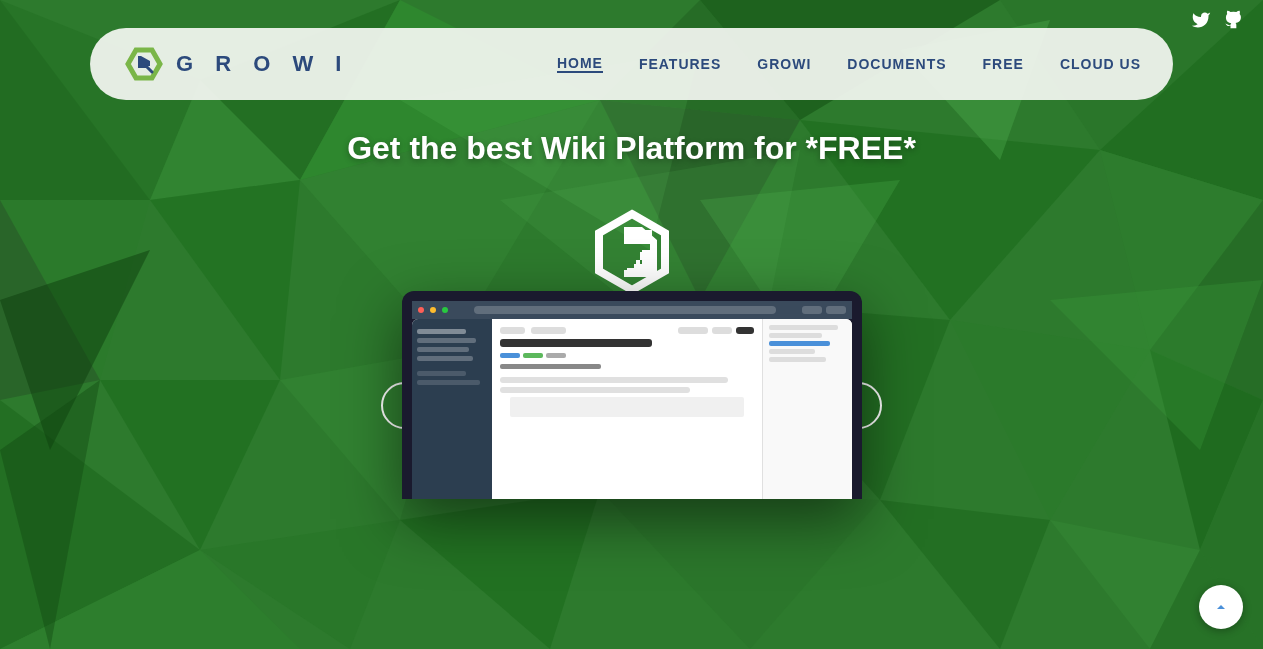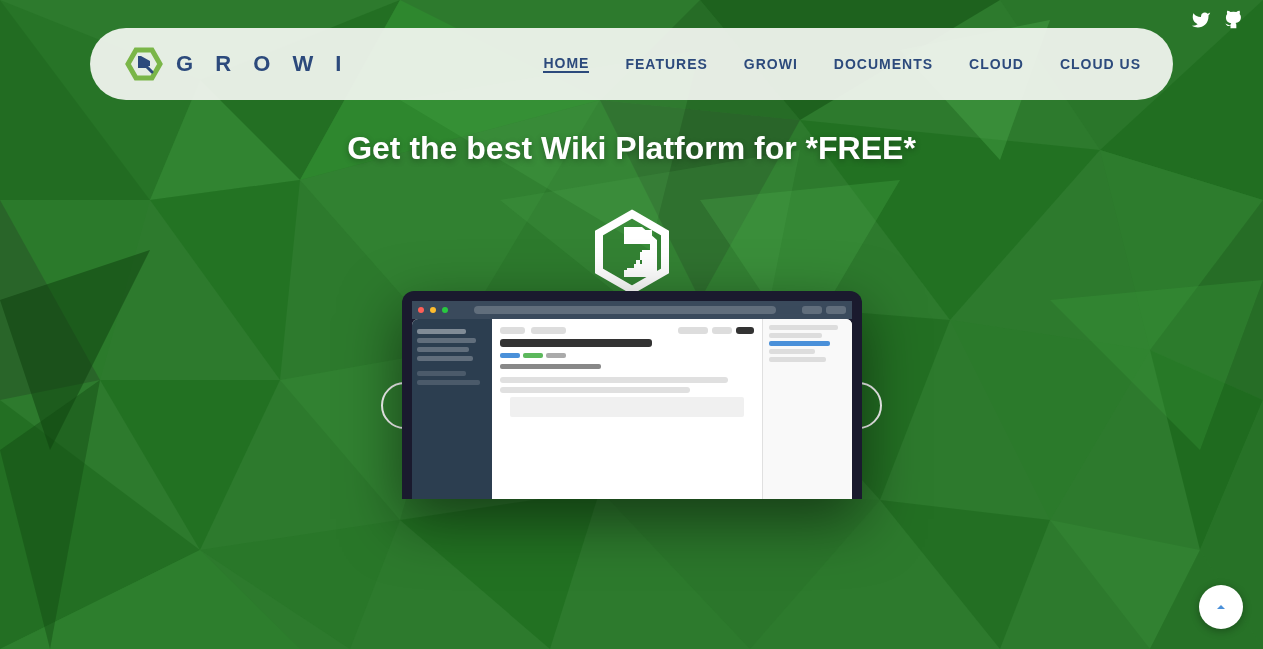--- a/index.html
+++ b/index.html
@@ -380,21 +380,21 @@
       </g>
     </svg>
     <span class="logo-text">G R O W I</span>
   </div>
 
   <nav class="nav">
     <a href="#" class="active">HOME</a>
     <a href="#">FEATURES</a>
     <a href="#">GROWI</a>
     <a href="#">DOCUMENTS</a>
-    <a href="#">CLOUD</a>
+    <a href="#">FREE</a>
     <a href="#">CLOUD US</a>
   </nav>
 </div>
 
 <div class="hero">
   <h1 class="hero-title">Get the best Wiki Platform for *FREE*</h1>
 
   <svg class="growi-logo-big" viewBox="0 0 120 120" xmlns="http://www.w3.org/2000/svg">
     <g transform="translate(60,55)">
 

